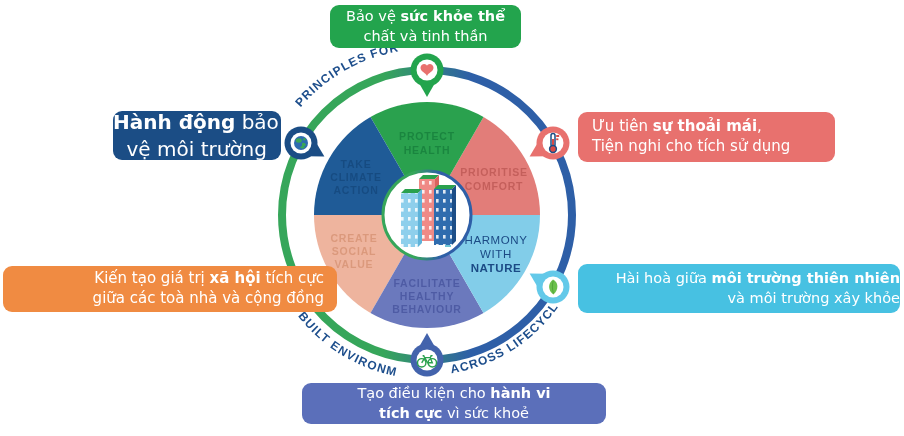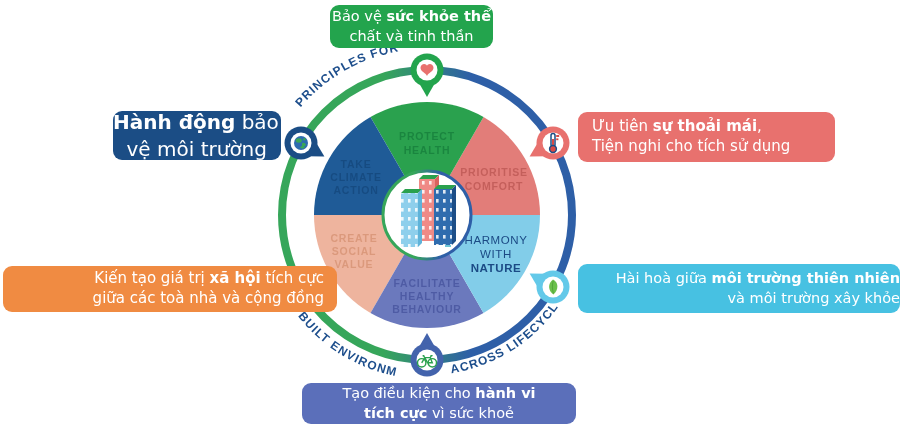--- a/index.html
+++ b/index.html
@@ -8,26 +8,26 @@
     font-family:"DejaVu Sans","Liberation Sans",sans-serif;background:#ffffff;
   }
   .stage svg{position:absolute;left:0;top:0;}
   
   .co{
     position:absolute;color:#ffffff;display:flex;flex-direction:column;
     justify-content:center;white-space:nowrap;line-height:1.32;
     font-size:14.5px;border-radius:9px;box-sizing:border-box;
   }
   .co b{font-weight:700;}
-  .co-top    {left:330px;top:5px;  width:163px;height:43px;background:#23a44d;text-align:center;}
+  .co-top    {left:330px;top:5px;  width:191px;height:43px;background:#23a44d;text-align:center;}
   .co-navy   {left:113px;top:111px;width:168px;height:49px;background:#1b4d85;text-align:right;padding-right:14px;font-size:20px;}
   .co-coral  {left:578px;top:112px;width:257px;height:50px;background:#e8716e;text-align:left;padding-left:14px;font-size:15px;}
   .co-orange {left:3px;  top:266px;width:334px;height:46px;background:#f08b42;text-align:right;padding-right:13px;font-size:15px;}
   .co-cyan   {left:578px;top:264px;width:322px;height:49px;background:#47c1e2;text-align:right;padding-left:14px;font-size:14.5px;}
-  .co-indigo {left:302px;top:383px;width:274px;height:41px;background:#5b6fba;text-align:center;}
+  .co-indigo {left:302px;top:383px;width:304px;height:41px;background:#5b6fba;text-align:center;}
   
   .seg-label{font-family:"Liberation Sans",sans-serif;font-weight:700;font-size:10.5px;
              letter-spacing:.8px;text-anchor:middle;opacity:.5;}
   .lab-protect{fill:#0b6b31;}
   .lab-comfort{fill:#a8423e;}
   .lab-climate{fill:#0e3c6d;}
   .lab-social{fill:#c97f5c;}
   .lab-behaviour{fill:#323f8c;}
   .lab-harmony{font-family:"Liberation Sans",sans-serif;font-weight:400;font-size:11.5px;
                letter-spacing:.6px;text-anchor:middle;fill:#1b4a85;}

